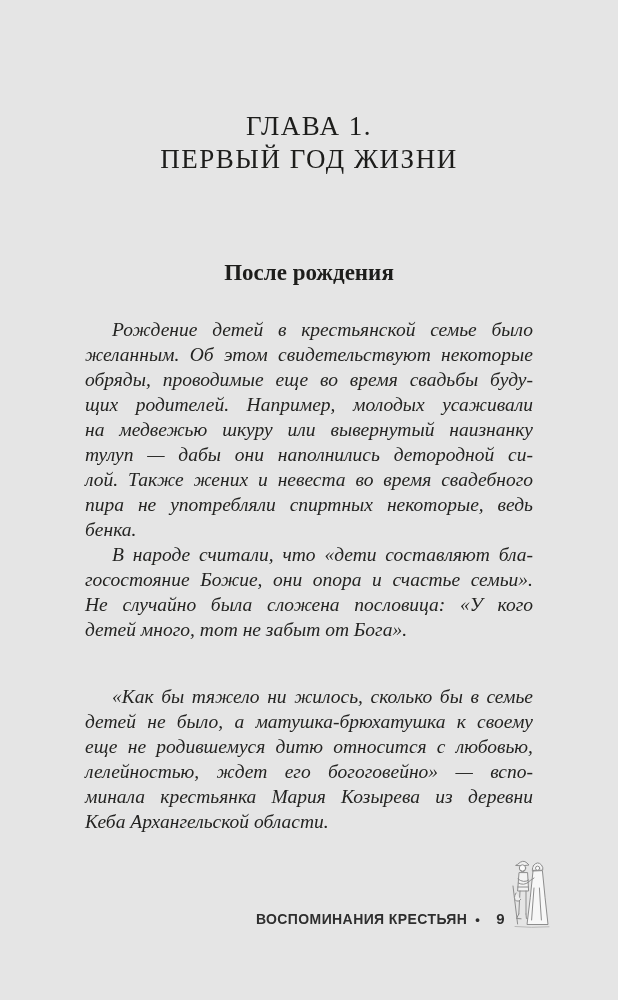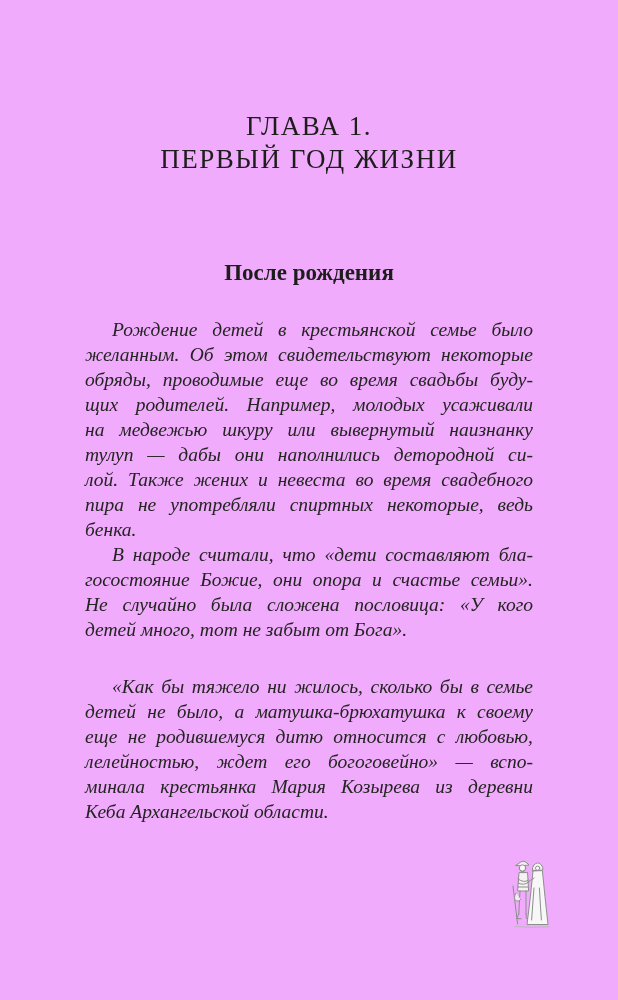--- a/index.html
+++ b/index.html
@@ -4,21 +4,21 @@
 <style>
   html, body {
     margin: 0;
     padding: 0;
     background: #ffffff;
   }
   .page {
     position: relative;
     width: 618px;
     height: 1000px;
-    background: #f0abfc;
+    background: #e5e5e5;
     overflow: hidden;
     font-family: "Liberation Serif", serif;
     color: #1e1e1c;
   }
   .chapter-title {
     position: absolute;
     top: 110px;
     left: 85px;
     width: 448px;
     text-align: center;
@@ -42,21 +42,21 @@
   .body-text {
     position: absolute;
     top: 317px;
     left: 85px;
     width: 448px;
     font-size: 19.5px;
     line-height: 25px;
     color: #242422;
   }
   .para { margin: 0; font-style: italic; }
-  .para.spaced { margin-top: 32px; }
+  .para.spaced { margin-top: 42px; }
   .line {
     text-align: justify;
     text-align-last: justify;
     white-space: normal;
   }
   .line.first { padding-left: 27px; }
   .line.last { text-align-last: left; }
   .footer {
     position: absolute;
     top: 910px;
@@ -113,20 +113,23 @@
       <div class="para spaced">
         <div class="line first">«Как бы тяжело ни жилось, сколько бы в семье</div>
         <div class="line">детей не было, а матушка-брюхатушка к своему</div>
         <div class="line">еще не родившемуся дитю относится с любовью,</div>
         <div class="line">лелейностью, ждет его богоговейно» — вспо-</div>
         <div class="line">минала крестьянка Мария Козырева из деревни</div>
         <div class="line last">Кеба Архангельской области.</div>
       </div>
     </div>
 
+  <div class="footer">
+    <span>ВОСПОМИНАНИЯ КРЕСТЬЯН</span><span class="sep">•</span><span class="pagenum">9</span>
+  </div>
 
   <svg class="illustration" viewBox="0 0 44 78" fill="none" stroke="#8d8d8d" stroke-width="1" stroke-linecap="round" stroke-linejoin="round">
 
     <path d="M9,8 q5,-5 9,-1 l2,2 q-7,1.5 -13,0.5 z" fill="#efefef"></path>
     <circle cx="13.5" cy="12" r="3.2" fill="#fafafa"></circle>
     <path d="M10.8,14 q2.7,3.5 5.4,0.2"></path>
 
     <path d="M10,17 L8.6,35 L19.6,35 L18.6,17 Z" fill="#f3f3f3"></path>
     <path d="M9,23 q6,4.5 10.5,1"></path>
     <path d="M9.3,27 q5.5,3 10,-0.8"></path>

